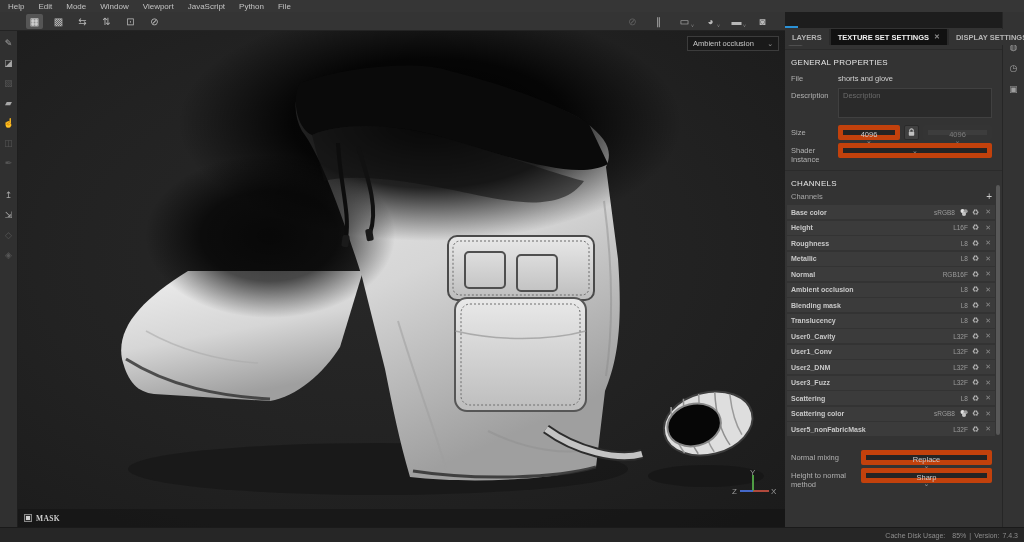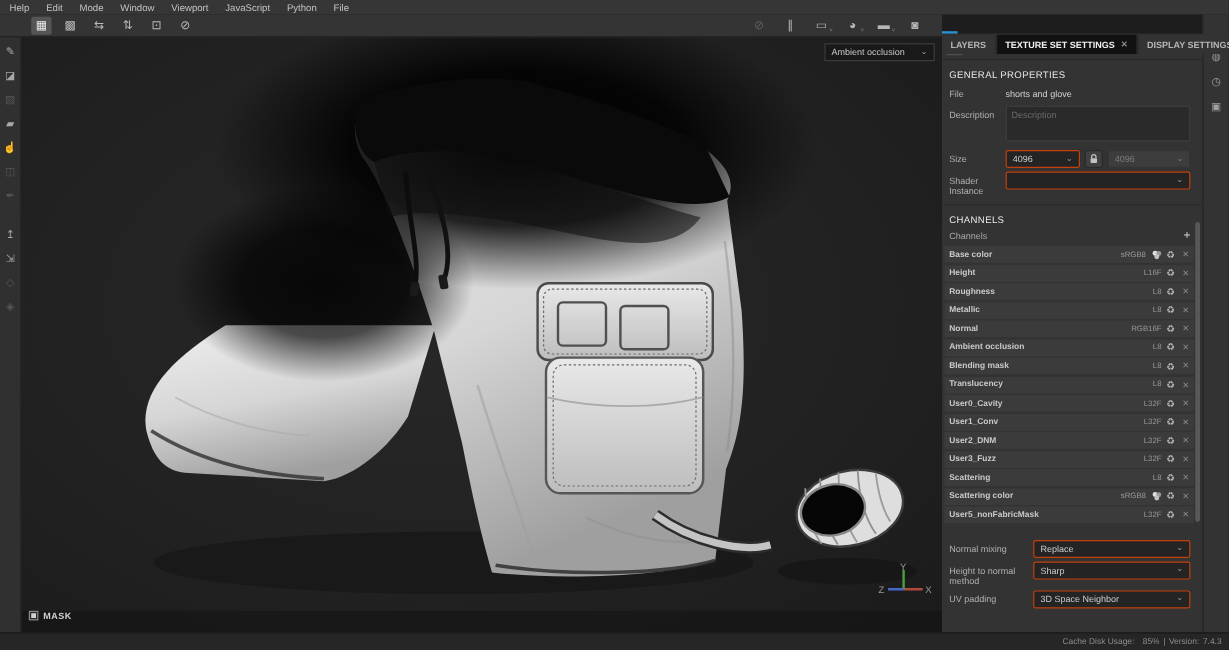--- a/index.html
+++ b/index.html
@@ -33,21 +33,21 @@
 
   
   #viewport { position:absolute; left:18px; top:31px; width:767px; height:496px;
     background:radial-gradient(ellipse at 45% 45%, #282828 0%, #222222 55%, #1b1b1b 100%); overflow:hidden; }
   #channel-dd { position:absolute; left:669px; top:5px; width:92px; height:15px;
     background:#191919; border:1px solid #3c3c3c; display:flex; align-items:center;
     justify-content:space-between; padding:0 5px; cursor:pointer; }
   #channel-dd .val { font-size:7.5px; color:#c6c6c6; }
   .chev { font-size:7px; color:#9a9a9a; line-height:4px; }
   #mask-bar { position:absolute; left:0; bottom:0; width:767px; height:18px;
-    background:rgba(18,18,18,.55); display:flex; padding-left:6px; gap:4px; }
+    background:rgba(18,18,18,.55); display:flex; align-items:center; padding-left:6px; gap:4px;font-family:Liberation Serif, serif; }
   #mask-icon { width:8px; height:8px; background:#2b2b2b; border:1px solid #888;
     display:flex; align-items:center; justify-content:center; }
   #mask-icon::after { content:""; width:4px; height:4px; background:#cfcfcf; }
   #mask-label { font-size:7.5px; font-weight:bold; color:#cfcfcf; letter-spacing:.4px; }
   #gizmo { position:absolute; right:8px; bottom:22px; }
   #gizmo text { font-size:8px; fill:#9a9a9a; }
 
   
   #tabs { position:absolute; left:785px; top:29px; width:217px; height:16px;
     background:#2a2a2a; display:flex; align-items:stretch; z-index:25; }
@@ -77,22 +77,22 @@
   .prop-label { flex:none; width:47px; font-size:7.5px; color:#b0b0b0; padding-top:3px; }
   .prop-label.wide { width:70px; }
   .prop-value { font-size:7.5px; color:#d2d2d2; padding-top:3px; }
   .prop-fill { flex:1; }
 
   textarea.desc { flex:1; height:30px; background:#2a2a2a; border:1px solid #404040;
     color:#cfcfcf; font-size:7.5px; resize:none; padding:2px 4px;
     font-family:"Liberation Sans", sans-serif; }
   textarea.desc::placeholder { color:#6b6b6b; }
 
-  .dd { background:#242424; border:1px solid #c2410c; height:15px; border-radius:2px;
-    display:flex; align-items:center; justify-content:space-between; padding:0 5px; cursor:pointer; }
+  .dd { background:#242424; border:5px solid #c2410c; height:15px; border-radius:2px;
+    display:flex; align-items:center; justify-content:space-between; padding:0 5px; cursor:pointer;flex-direction:column; }
   .dd .val { font-size:7.5px; color:#cccccc; }
   .dd.disabled { background:#3d3d3d; border-color:#343434; cursor:default; }
   .dd.disabled .val, .dd.disabled .chev { color:#7d7d7d; }
   .lock-btn { width:15px; height:15px; background:#404040; border:1px solid #2a2a2a;
     border-radius:2px; display:flex; align-items:center; justify-content:center;
     margin:0 4px; cursor:pointer; flex:none; }
 
   
   .ch-add-row { display:flex; align-items:center; justify-content:space-between;
     margin:4px 10px 4px 6px; }
@@ -478,27 +478,20 @@
         <span class="chev">⌄</span>
       </div>
     </div>
       <div class="prop-row">
       <span class="prop-label wide">Height to normal method</span>
       <div class="dd prop-fill">
         <span class="val">Sharp</span>
         <span class="chev">⌄</span>
       </div>
     </div>
-      <div class="prop-row">
-      <span class="prop-label wide">UV padding</span>
-      <div class="dd prop-fill">
-        <span class="val">3D Space Neighbor</span>
-        <span class="chev">⌄</span>
-      </div>
-    </div>
     </div>
 
 </div>
 
 <div id="panel-scrollbar"></div>
 
 <div id="rightrail">
   <div style="display:flex; flex-direction:column; gap:8px; align-items:center;">
       <span class="rrail-btn">◍</span>
       <span class="rrail-btn">◷</span>

